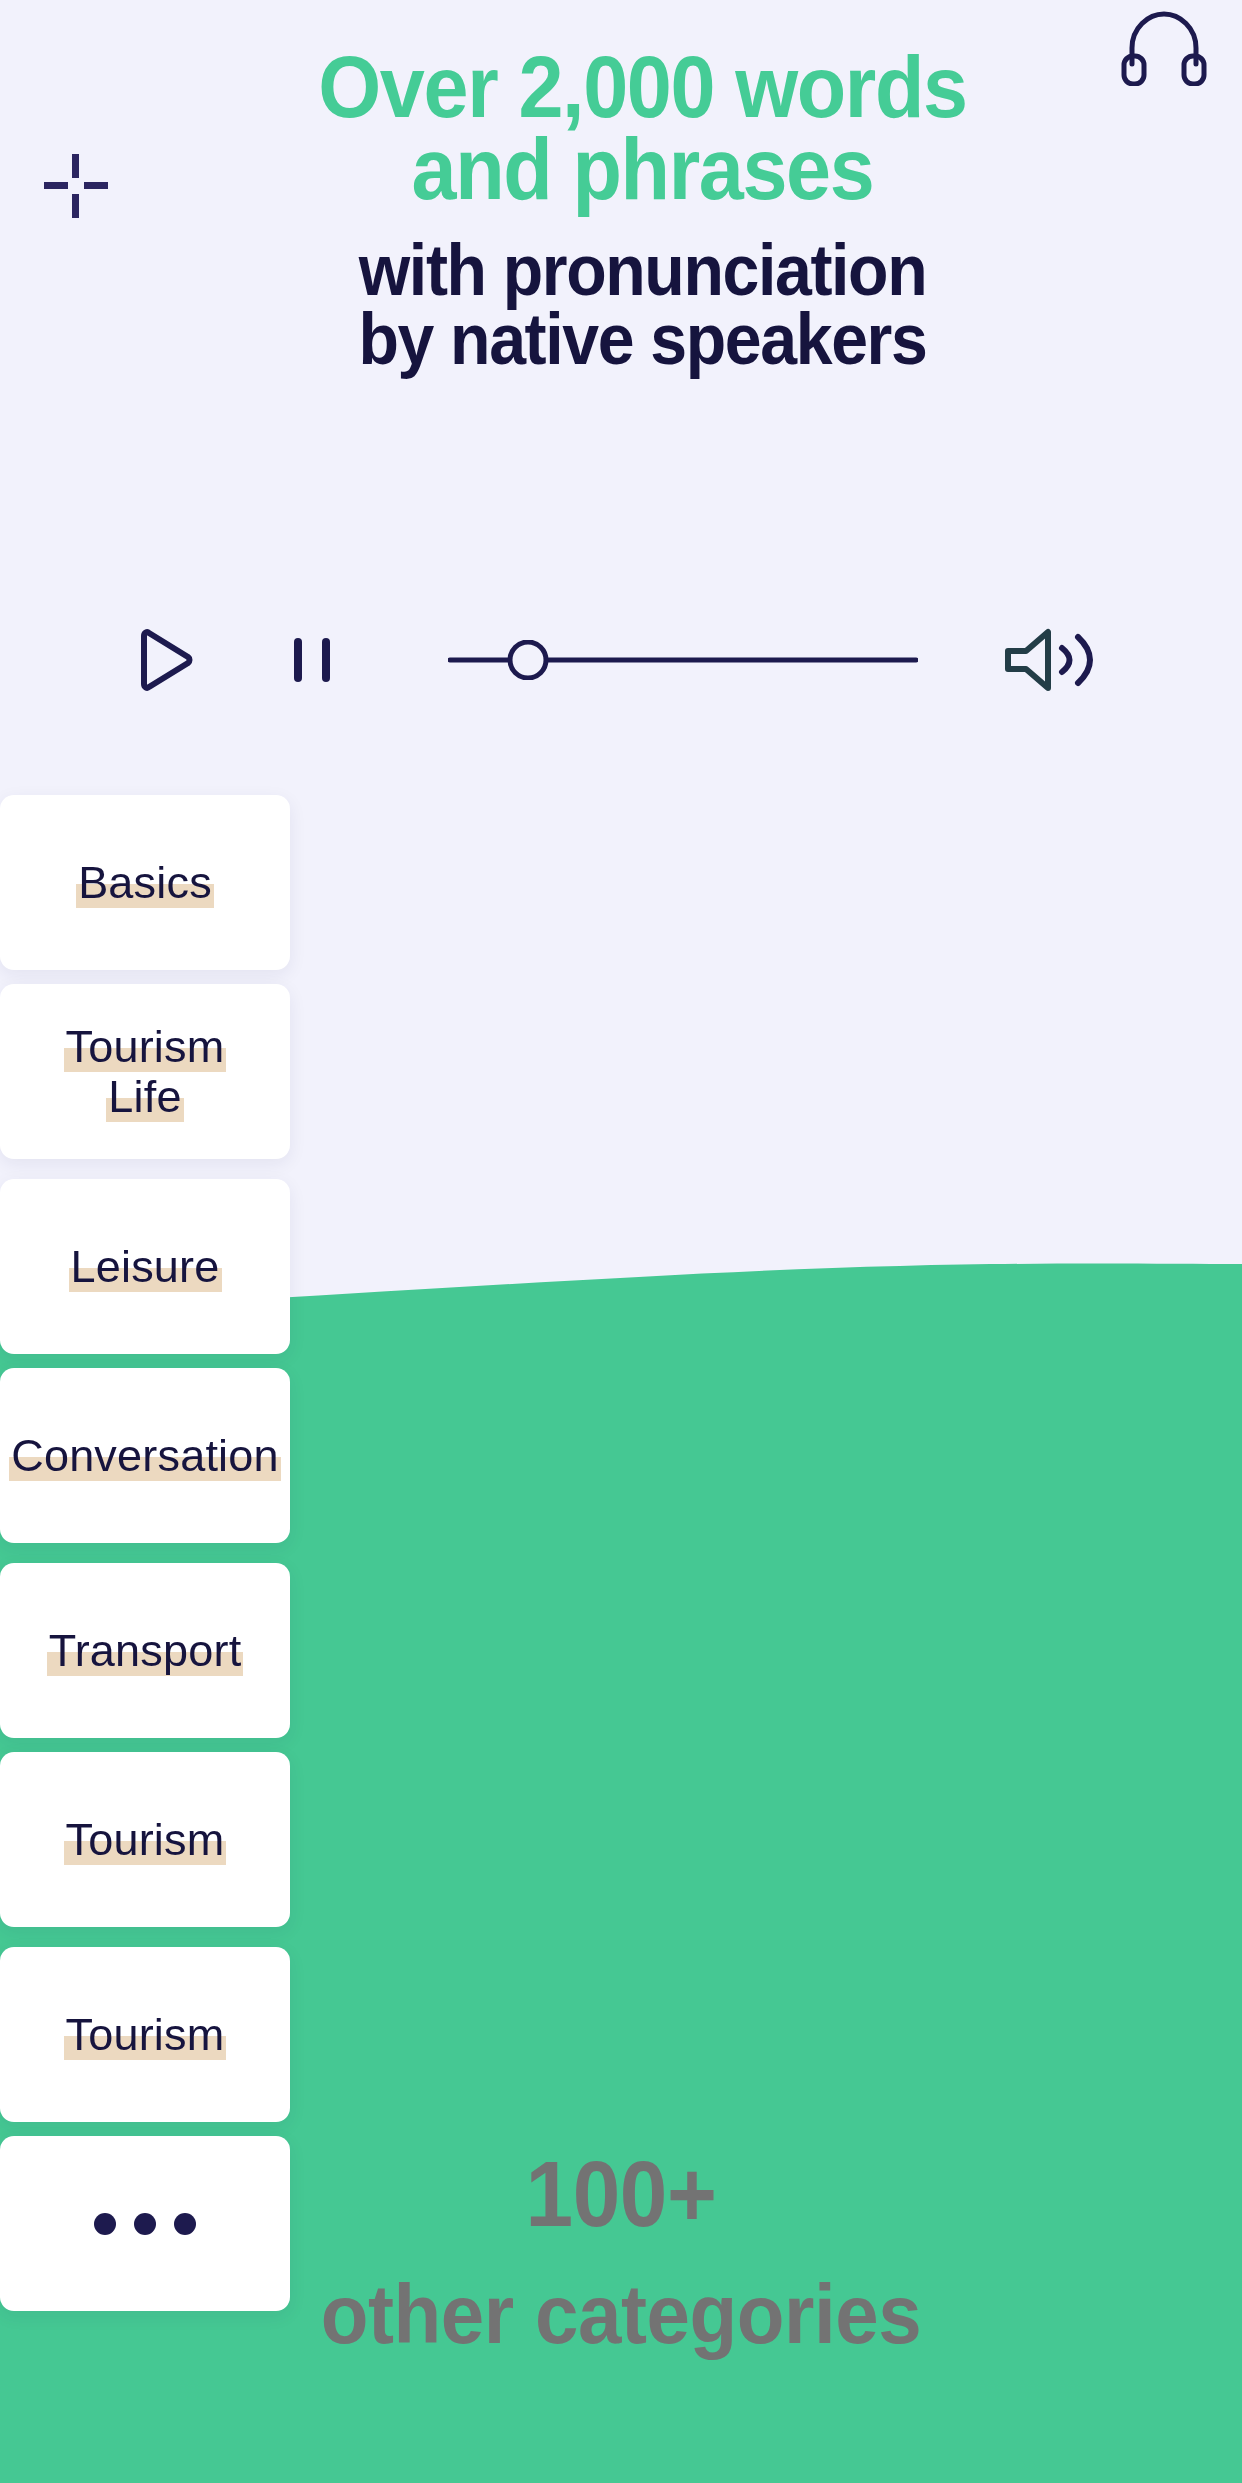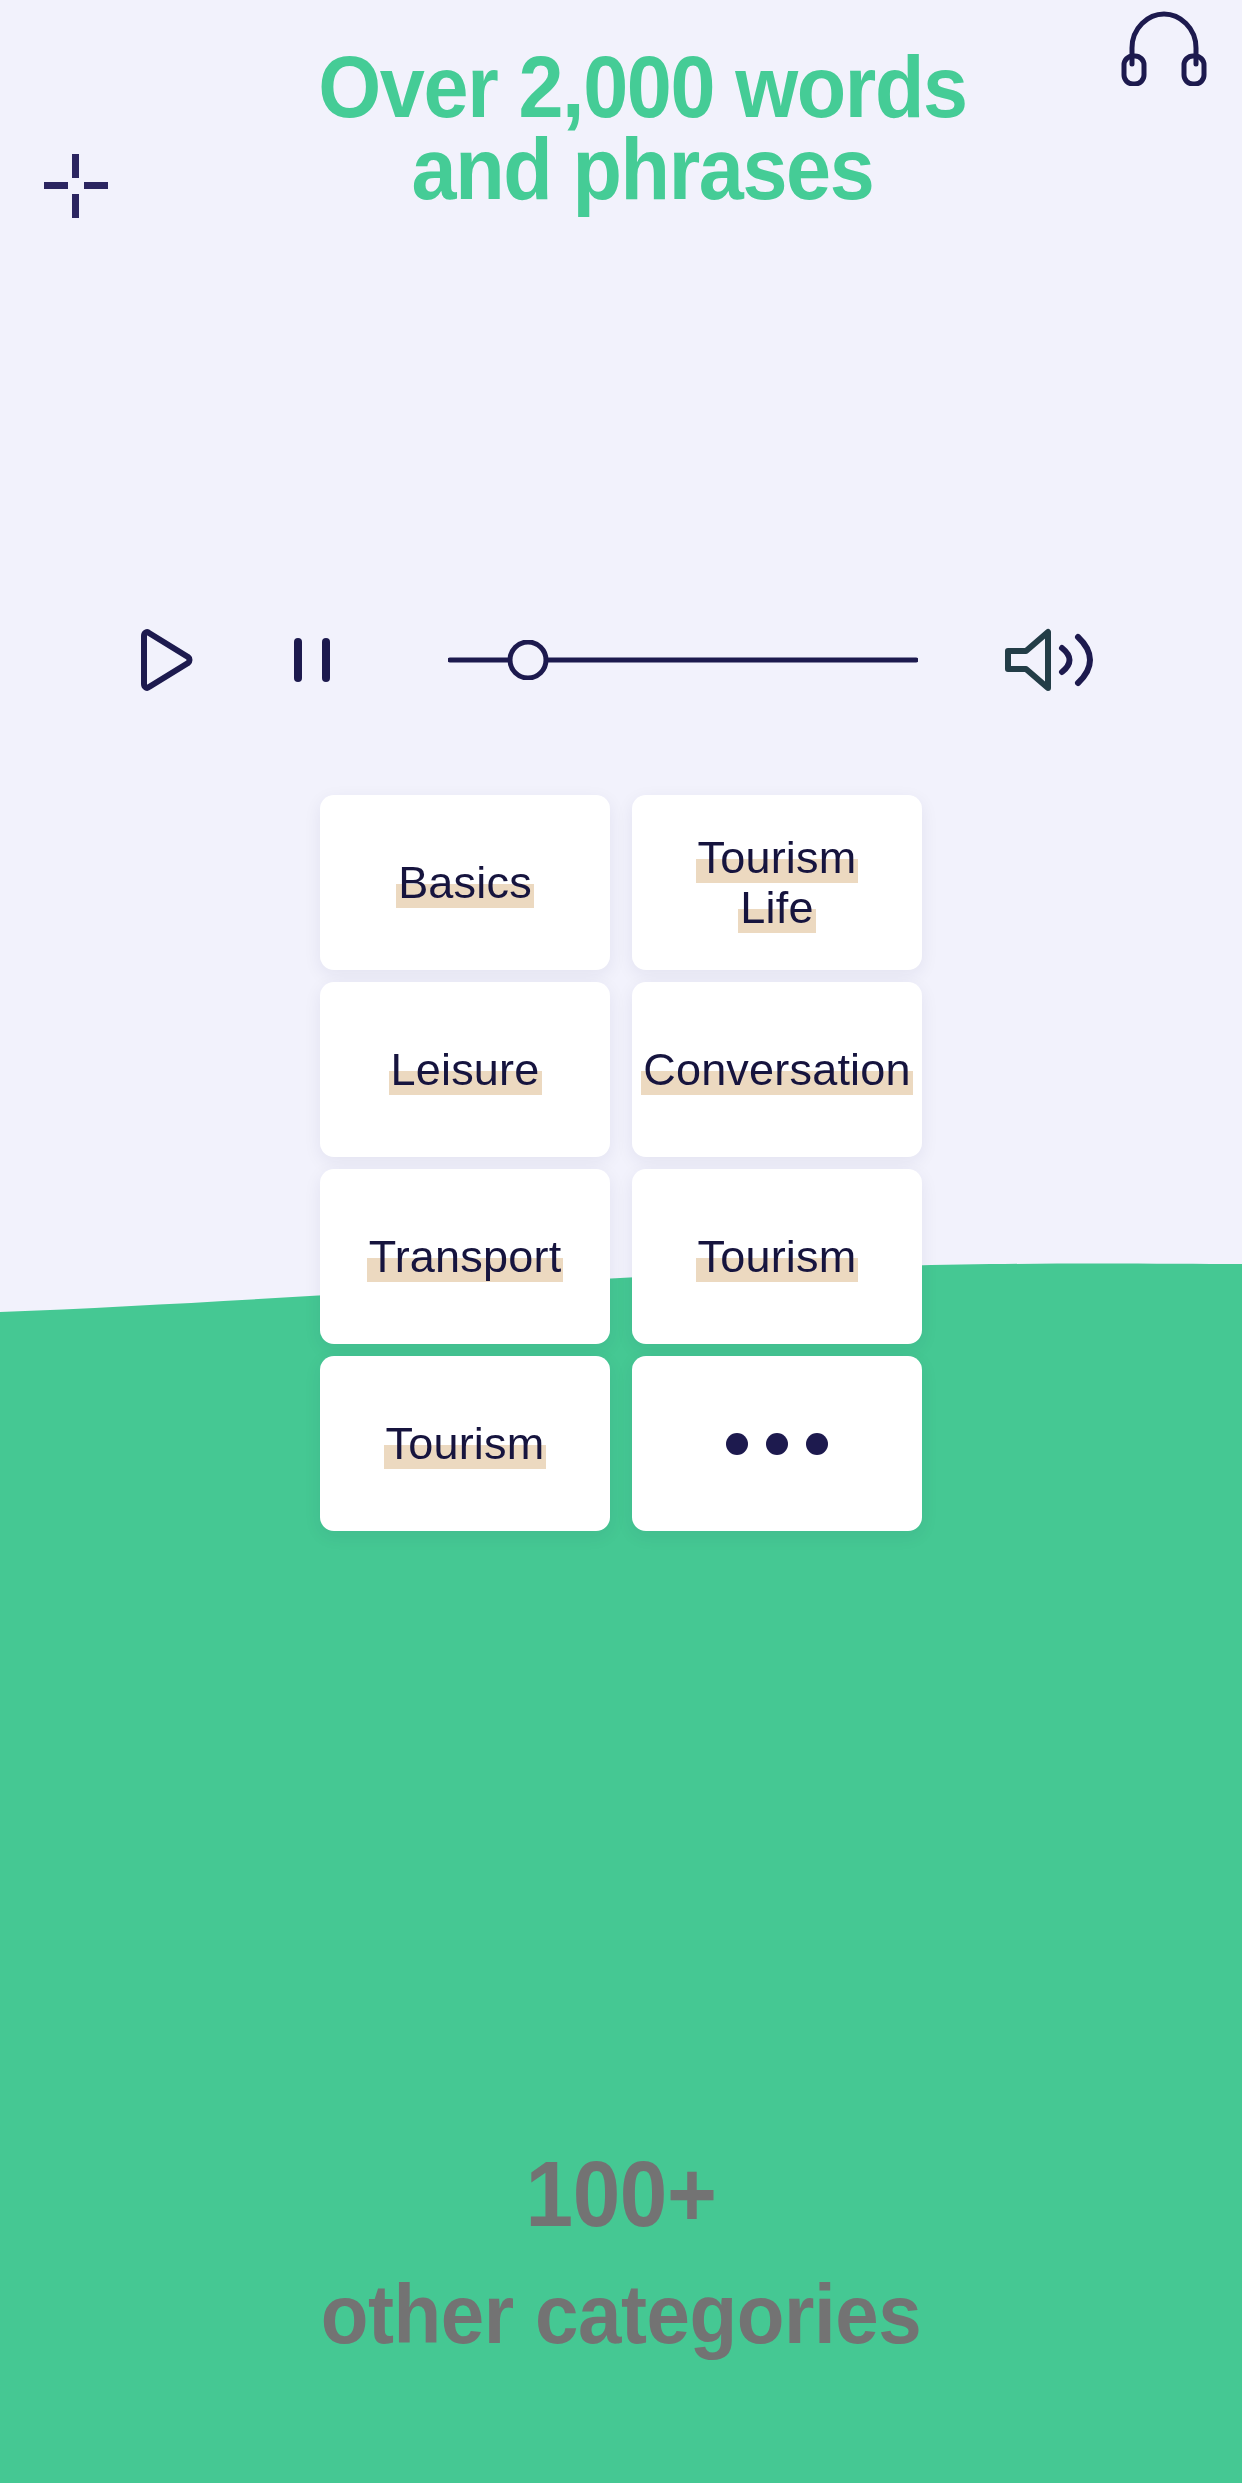--- a/index.html
+++ b/index.html
@@ -55,21 +55,21 @@
   #pause-button  { position:absolute; left:278px;  top:26px; width:68px; height:68px; cursor:pointer; }
   #progress-slider {
     position:absolute; left:448px; top:40px; width:470px; height:40px; cursor:pointer;
   }
   #volume-icon   { position:absolute; left:1000px; top:24px; width:100px; height:72px; cursor:pointer; }
 
   
   #card-grid {
     position:absolute; left:0; top:795px; width:1242px; z-index:5;
   }
-  .card-row { display:flex; justify-content:center; gap:22px; margin-bottom:12px; }
+  .card-row { display:flex; justify-content:center; gap:14px; margin-bottom:20px;flex-direction:column; }
   .card {
     width:290px; height:175px;
     background:#ffffff;
     border-radius:14px;
     box-shadow:0 5px 18px rgba(30,30,80,0.07);
     display:flex; align-items:center; justify-content:center;
     cursor:pointer;
     position:relative;
   }
   .card-label {
@@ -124,20 +124,24 @@
 <svg id="sparkle-icon" viewBox="0 0 92 92">
   <rect x="42" y="14" width="7" height="24" fill="#2b2560"></rect>
   <rect x="42" y="54" width="7" height="24" fill="#2b2560"></rect>
   <rect x="14" y="42" width="24" height="7" fill="#2b2560"></rect>
   <rect x="54" y="42" width="24" height="7" fill="#2b2560"></rect>
 </svg>
 
 <div id="headline">
   <div class="hl-line hl-green">Over 2,000 words</div>
   <div class="hl-line hl-green">and phrases</div>
+  <div id="sub-block">
+    <div class="hl-line hl-navy">with pronunciation</div>
+    <div class="hl-line hl-navy">by native speakers</div>
+  </div>
 </div>
 
 <div id="player">
 
   <svg id="play-button" viewBox="0 0 72 72">
     <path d="M16 12 C16 9 19 7 21 9 L60 33 C62 34.5 62 37.5 60 39 L21 63 C19 65 16 63 16 60 Z" fill="none" stroke="#1d1a4e" stroke-width="6" stroke-linejoin="round"></path>
   </svg>
 
   <svg id="pause-button" viewBox="0 0 68 68">
     <rect x="16" y="12" width="8" height="44" rx="4" fill="#1d1a4e"></rect>

